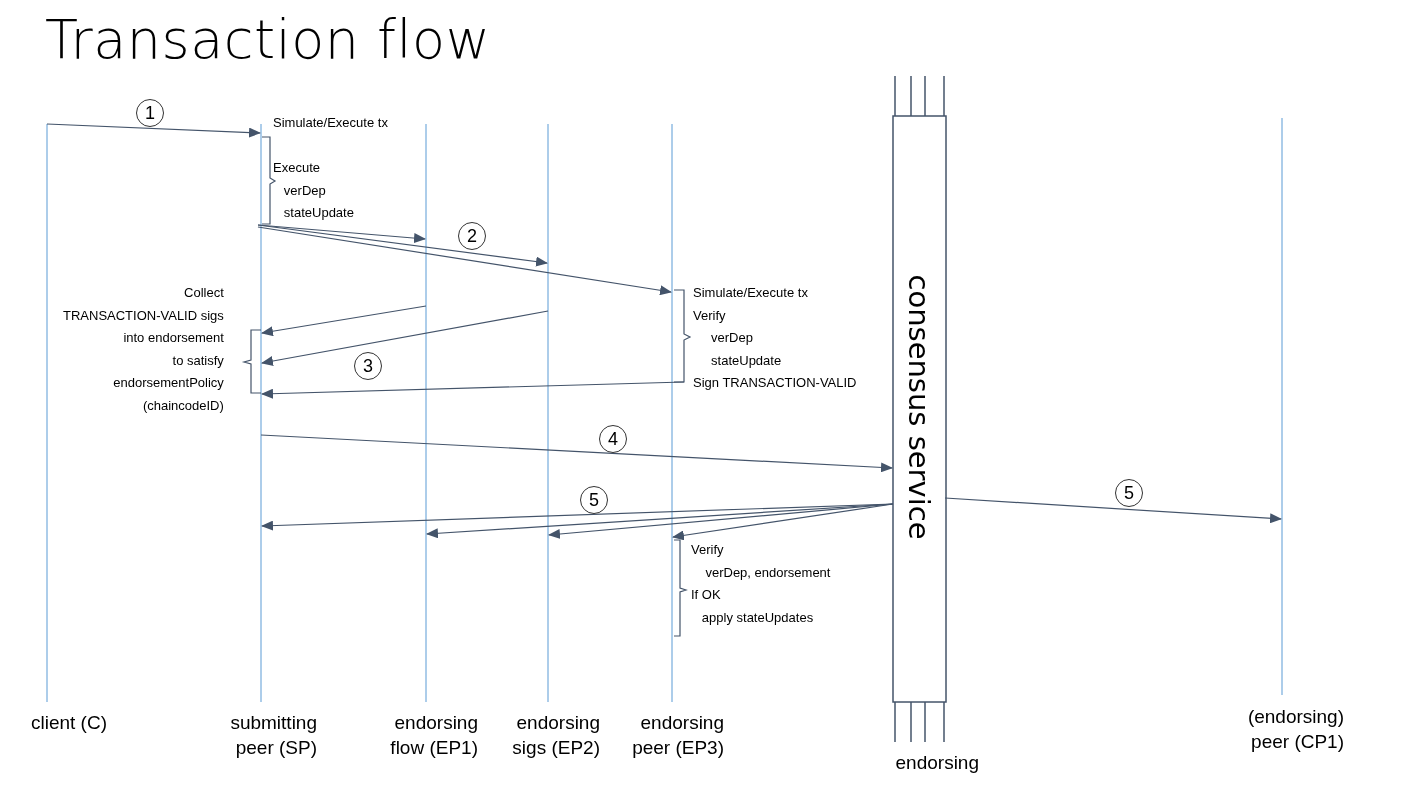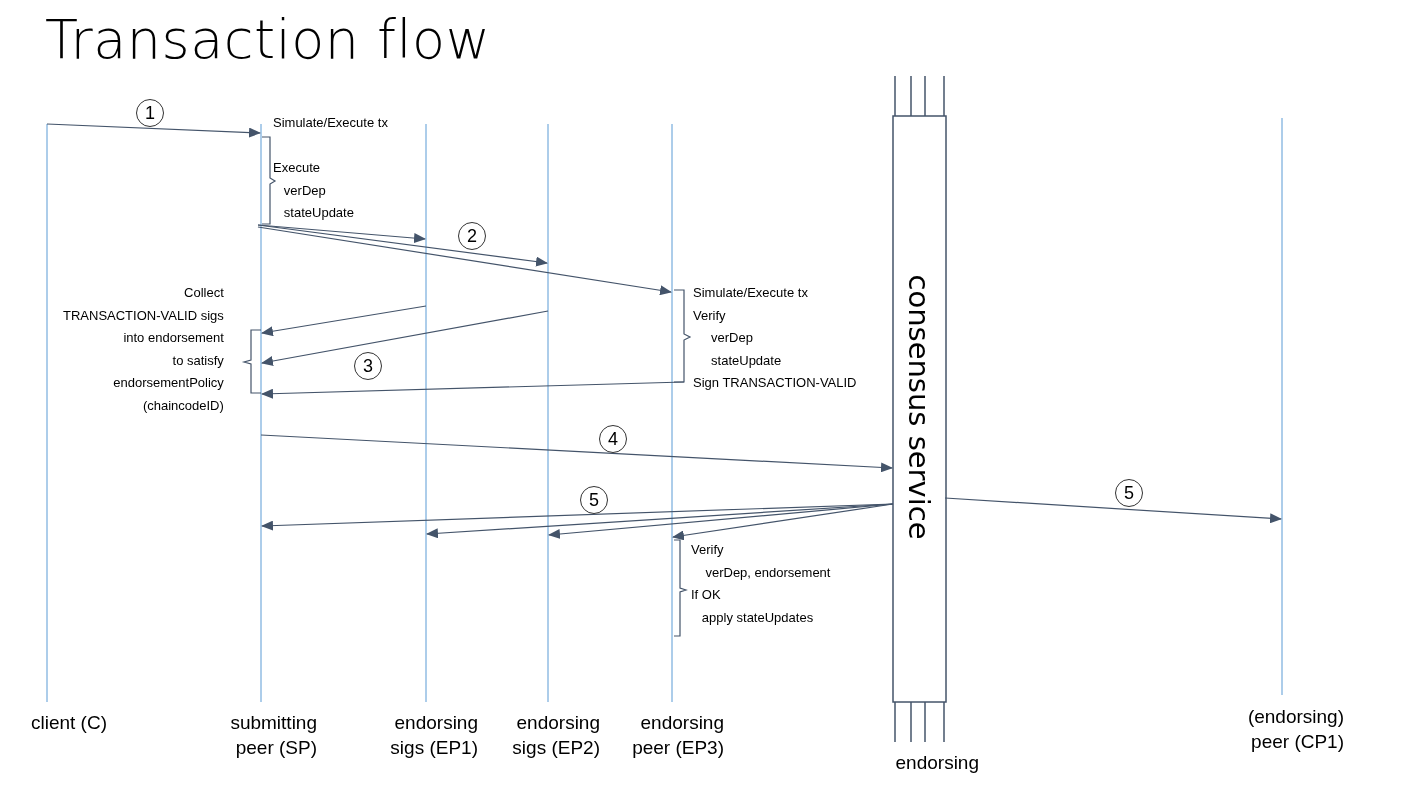--- a/index.html
+++ b/index.html
@@ -98,17 +98,17 @@
      verDep
      stateUpdate
 Sign TRANSACTION-VALID</div>
 <div class="txt" style="left:691px;top:539px;">Verify
     verDep, endorsement
 If OK
    apply stateUpdates</div>
 
 <div class="lbl" style="left:7px;top:710px;width:100px;"><div>client (C)</div></div>
 <div class="lbl" style="left:197px;top:710px;width:120px;"><div>submitting</div><div>peer (SP)</div></div>
-<div class="lbl" style="left:366px;top:710px;width:112px;"><div>endorsing</div><div>sigs (EP1)</div></div>
+<div class="lbl" style="left:366px;top:710px;width:112px;"><div>endorsing</div><div>flow (EP1)</div></div>
 <div class="lbl" style="left:488px;top:710px;width:112px;"><div>endorsing</div><div>sigs (EP2)</div></div>
 <div class="lbl" style="left:612px;top:710px;width:112px;"><div>endorsing</div><div>peer (EP3)</div></div>
 <div class="lbl" style="left:859px;top:750px;width:120px;"><div>endorsing</div></div>
 <div class="lbl" style="left:1212px;top:704px;width:132px;"><div>(endorsing)</div><div>peer (CP1)</div></div>
 
 </body></html>

